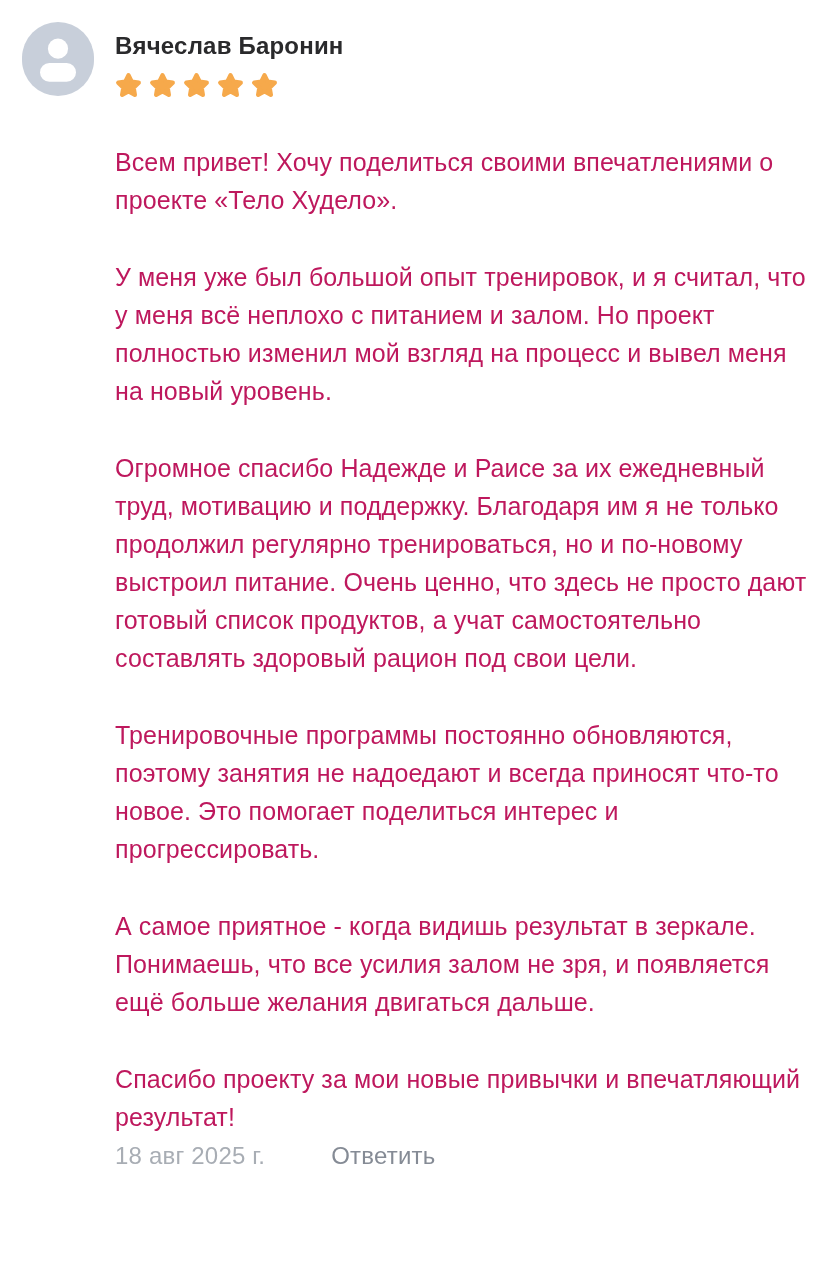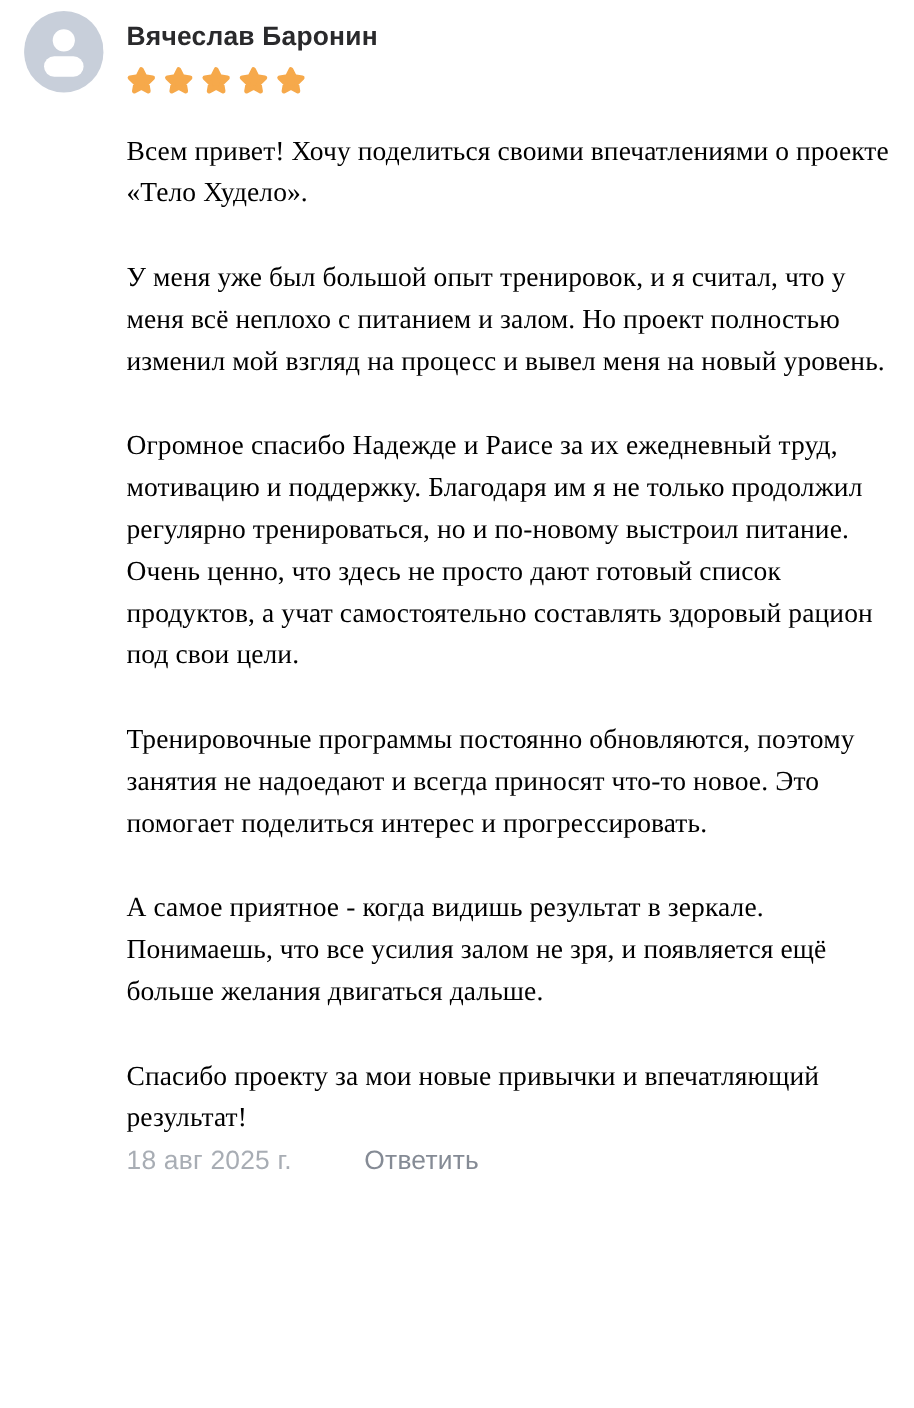--- a/index.html
+++ b/index.html
@@ -8,21 +8,21 @@
     width: 831px;
     height: 1280px;
     font-family: "Liberation Sans", sans-serif;
     color: #1b1b1d;
     overflow: hidden;
   }
   .review-card {
     position: relative;
     width: 660px;
     height: 1280px;
-    padding: 12px 26px 0 22px;
+    padding: 24px 26px 0 22px;
   }
   .review-header {
     display: flex;
     align-items: flex-start;
   }
   .avatar {
     flex: 0 0 auto;
     width: 72px;
     height: 72px;
     border-radius: 50%;
@@ -43,27 +43,26 @@
     letter-spacing: 0.2px;
   }
   .stars-row {
     margin-top: 12px;
     display: flex;
     gap: 7px;
   }
   .stars-row svg { width: 27px; height: 27px; display: block; }
   .review-body {
     margin-left: 93px;
-    margin-top: 32px;
+    margin-top: 44px;
     width: 694px;
     font-size: 25px;
     line-height: 38px;
-    color: #000000;
+    color: #be185d;
     letter-spacing: 0.1px;
-    font-family: Liberation Serif, serif;
   }
   .review-body p { margin: 0 0 39px 0; }
   .review-body p:last-child { margin-bottom: 0; }
   .review-footer {
     margin-left: 93px;
     margin-top: 6px;
     display: flex;
     align-items: baseline;
     gap: 66px;
     font-size: 24px;

